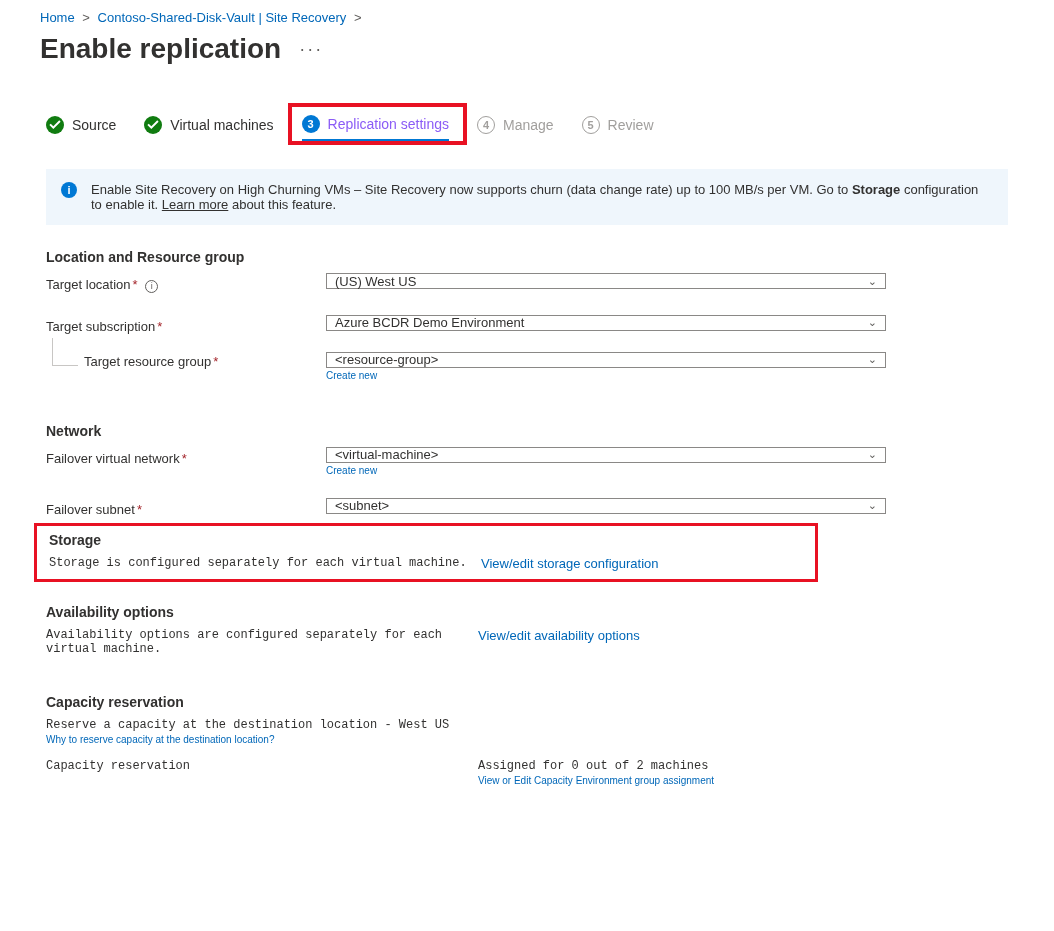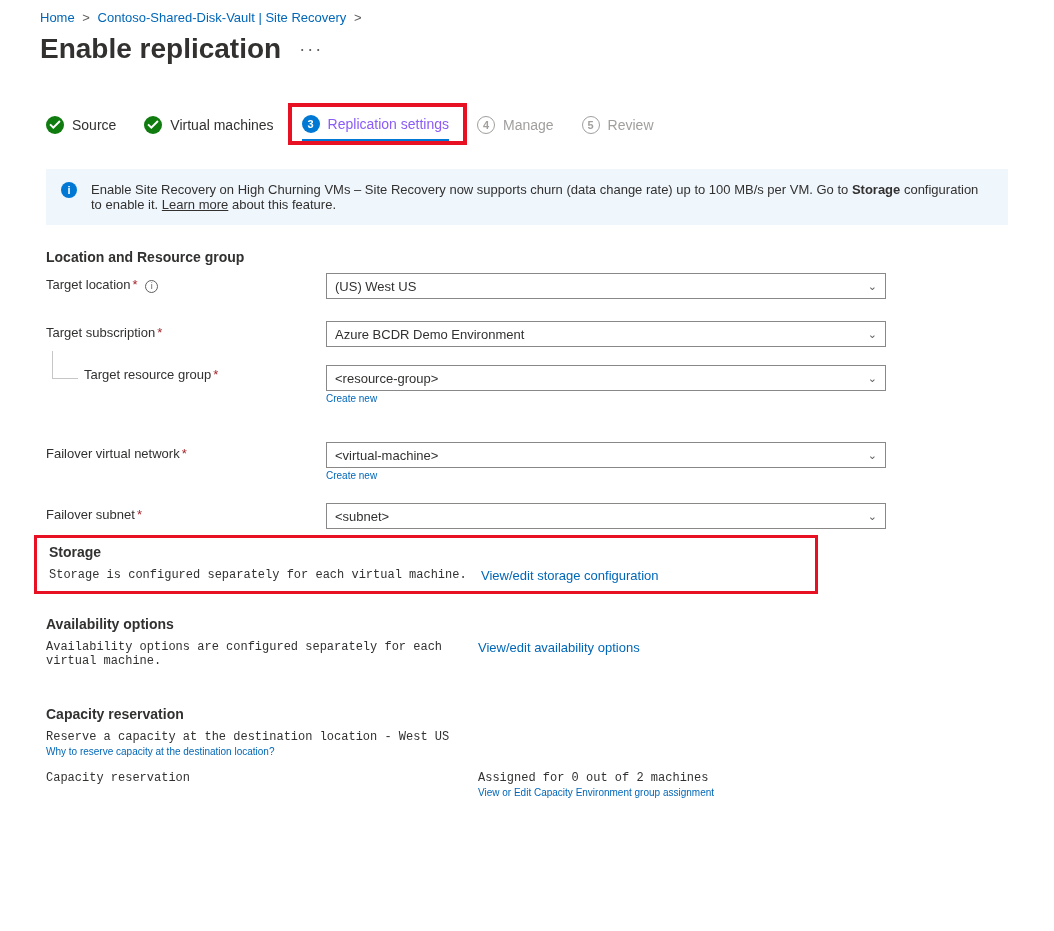--- a/index.html
+++ b/index.html
@@ -105,21 +105,21 @@
     font-size: 9px; color: #605e5c;
     margin-left: 4px;
     font-style: normal;
     cursor: default;
   }
   .form-field { flex: 1; max-width: 560px; }
   .dropdown {
     width: 100%;
     border: 1px solid #8a8886;
     background: #fff;
-    height: 26px;
+    height: 16px;
     display: flex;
     align-items: center;
     justify-content: space-between;
     padding: 0 8px;
     font-size: 13px;
     cursor: pointer;
     gap: 27px;
   }
   .dropdown .chev {
     font-size: 11px; color: #605e5c;
@@ -241,20 +241,21 @@
       <div class="dropdown">
         <span>&lt;resource-group&gt;</span>
         <span class="chev">⌄</span>
       </div>
       <a href="#" class="link sublink">Create new</a>
     </div>
   </div>
 
   <div class="spacer-lg"></div>
 
+  <div class="section-title">Network</div>
 
   <div class="form-row">
     <div class="form-label">
       <span>Failover virtual network</span><span class="req">*</span>
     </div>
     <div class="form-field">
       <div class="dropdown">
         <span>&lt;virtual-machine&gt;</span>
         <span class="chev">⌄</span>
       </div>

